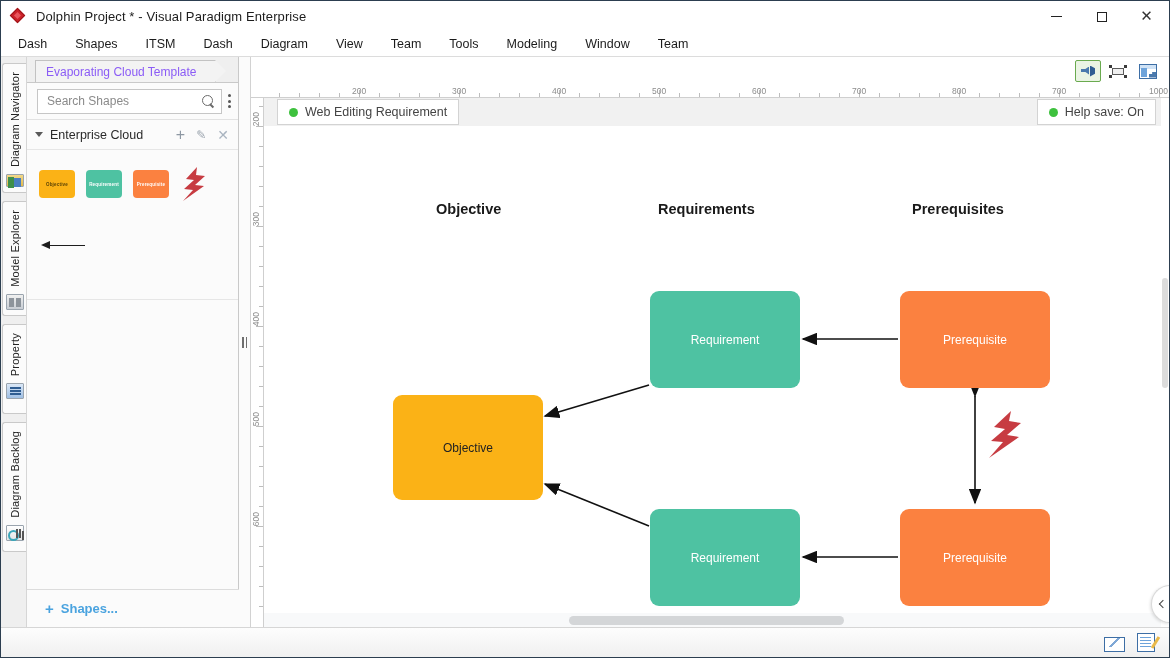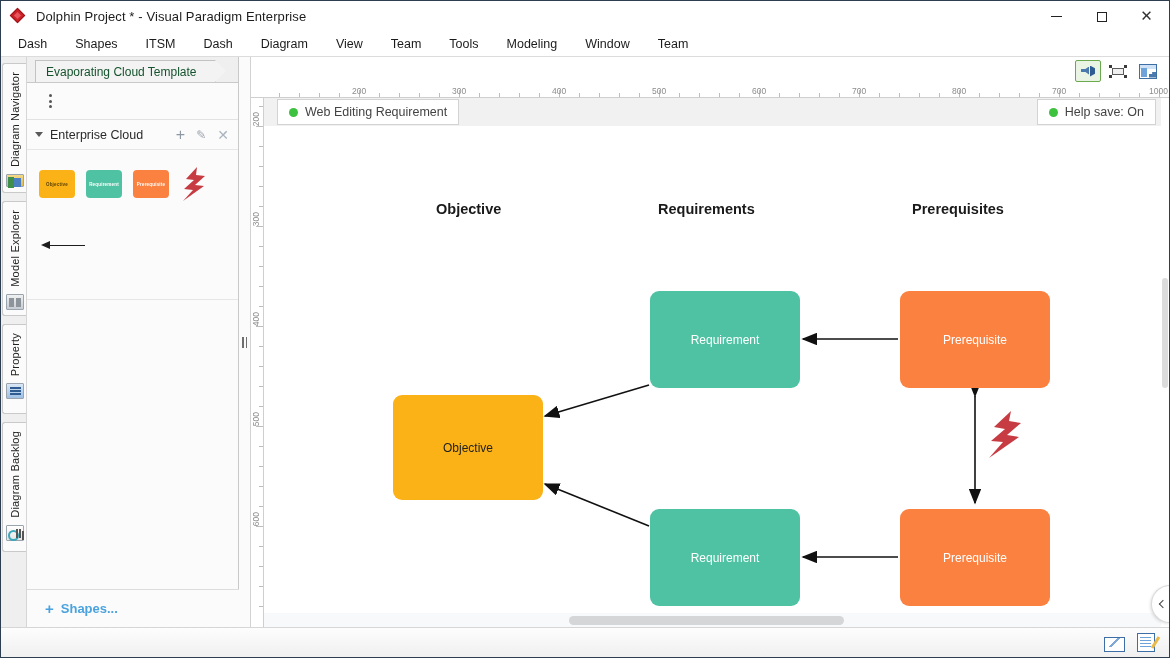--- a/index.html
+++ b/index.html
@@ -114,21 +114,21 @@
     background: #fbfbfb; border-right: 1px solid #c9c9c9;
   }
   .palette-tab-row {
     position: relative; height: 26px; background: #efefef;
     border-bottom: 1px solid #c9c9c9;
   }
   .palette-tab {
     position: absolute; left: 8px; top: 3px; height: 22px;
     padding: 0 18px 0 10px;
     background: #f3f3f3; border: 1px solid #c2c2c2; border-bottom: none;
-    font-size: 12px; color: #14532d; display: flex; align-items: center;
+    font-size: 12px; color: #8b5cf6; display: flex; align-items: center;
     white-space: nowrap;
     text-align: center;
   }
   .palette-tab .arrowtip {
     position: absolute; right: -11px; top: -1px; width: 0; height: 0;
     border-top: 11px solid transparent; border-bottom: 11px solid transparent;
     border-left: 11px solid #f3f3f3;
   }
   .palette-tab .arrowtip-b {
     position: absolute; right: -12px; top: -1px; width: 0; height: 0;
@@ -440,20 +440,24 @@
 
     <div class="palette-tab-row">
       <div class="palette-tab">
         <span>Evaporating Cloud Template</span>
         <span class="arrowtip-b"></span>
           <span class="arrowtip"></span>
       </div>
     </div>
 
     <div class="search-row">
+      <div class="search-box">
+        <input type="text" placeholder="Search Shapes" style="">
+        <span class="search-mag"></span>
+      </div>
       <div class="kebab">
           <i></i>
           <i></i>
           <i></i>
         </div>
     </div>
 
     <div class="group-header">
       <span class="caret-down"></span>
       <span class="group-title">Enterprise Cloud</span>

